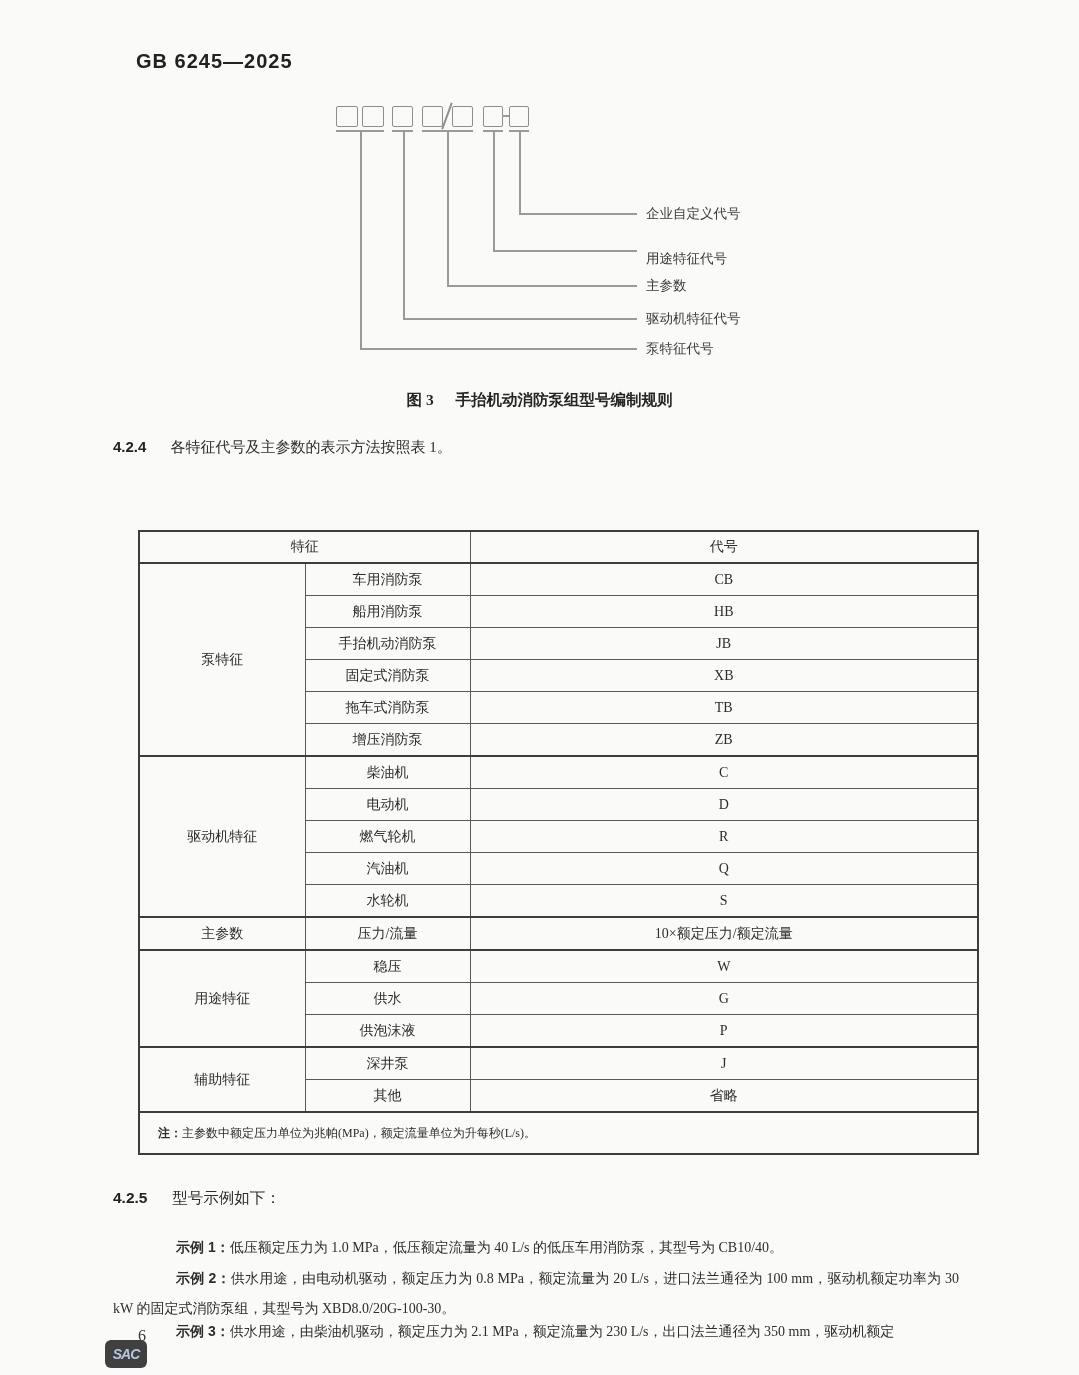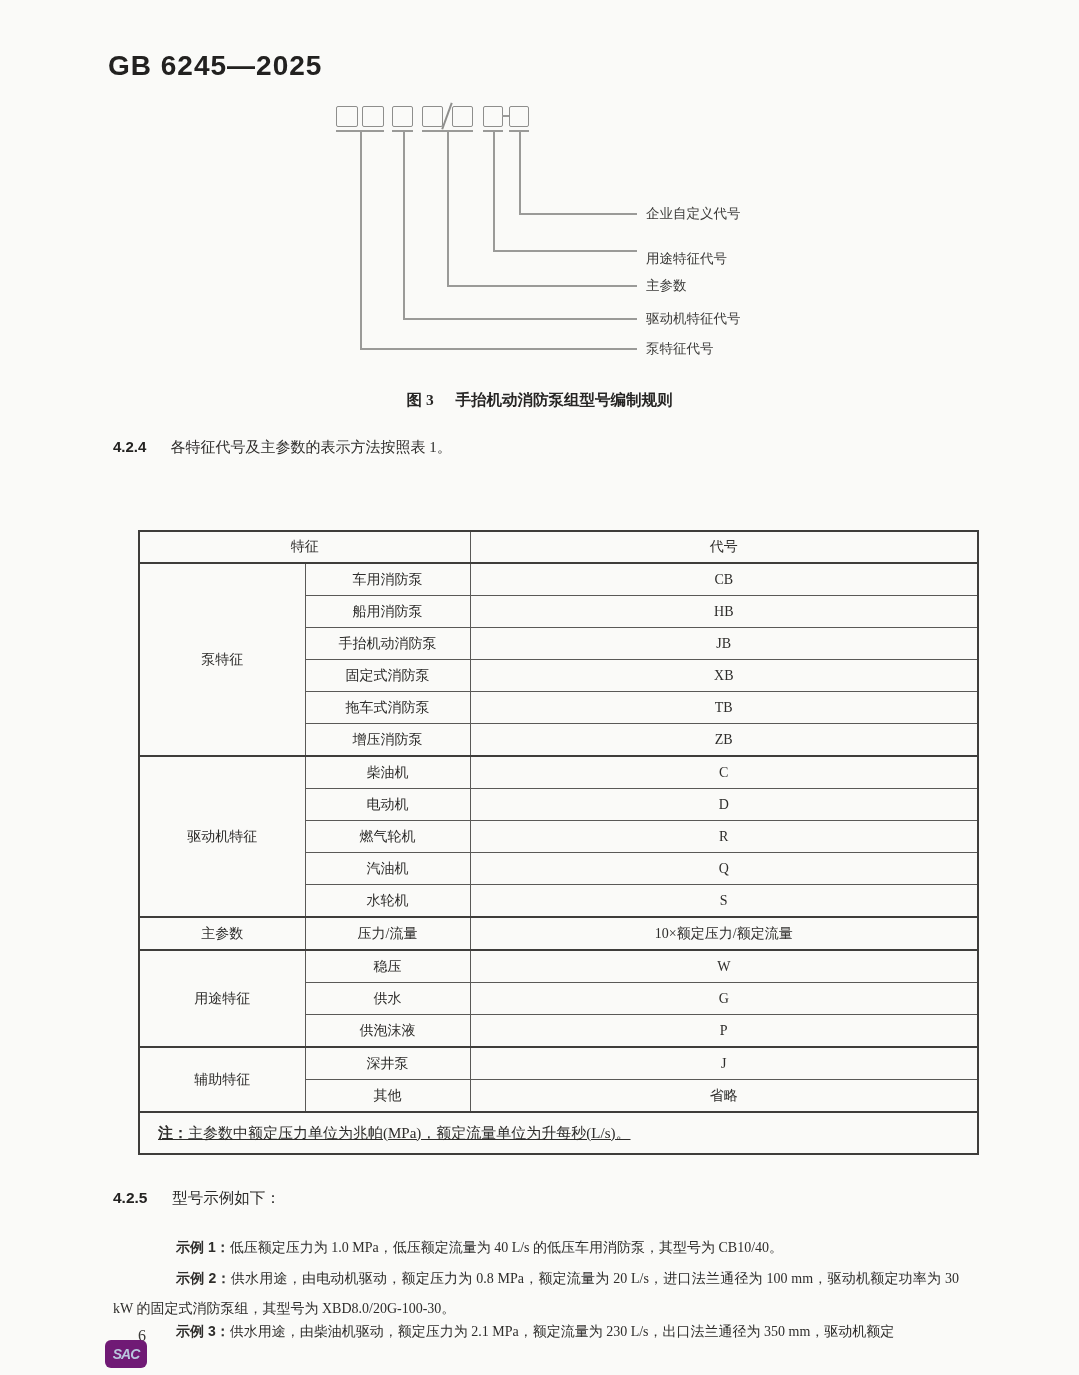--- a/index.html
+++ b/index.html
@@ -6,23 +6,23 @@
   body{
     width:1079px;height:1375px;overflow:hidden;
     background:#f9f9f7;
     font-family:"Liberation Serif","DejaVu Serif",serif;
     color:#2e2d2b;
   }
   .page{position:relative;width:1079px;height:1375px;background:#fafaf8;}
 
   
   .std-no{
-    position:absolute;left:108px;top:50px;
+    position:absolute;left:136px;top:50px;
     font-family:"Liberation Sans","DejaVu Sans",sans-serif;
-    font-weight:bold;font-size:28px;letter-spacing:1px;color:#222120;
+    font-weight:bold;font-size:20px;letter-spacing:1px;color:#222120;
   }
 
   
   .diagram{position:absolute;left:0;top:0;width:1079px;height:380px;}
   .dbox{
     position:absolute;width:21px;height:21px;top:106px;
     border:1.5px solid #8e8e8c;border-radius:2px;background:transparent;box-sizing:border-box;
   }
   .dline{position:absolute;background:#9a9a98;}
   .slash{
@@ -60,41 +60,41 @@
     border:2px solid #3e3d3b;
   }
   col.c1{width:166px;}col.c2{width:165px;}col.c3{width:508px;}
   th,td{
     border:1px solid #5a5957;height:31px;text-align:center;
     font-size:14px;font-weight:normal;padding:0 4px;color:#2e2d2b;
   }
   thead th{height:30px;border-bottom:2.5px solid #3e3d3b;}
   tr.gtop td{border-top:2px solid #3e3d3b;}
   td.note-cell{
-    text-align:left;padding:6px 10px 6px 18px;height:28px;font-size:15px;text-decoration:underline;
+    text-align:left;padding:6px 10px 6px 18px;height:28px;font-size:12px;
   }
   .bold-label{font-weight:bold;font-family:"Liberation Sans","DejaVu Sans",sans-serif;}
 
   
   .example{
     position:absolute;left:113px;width:846px;font-size:14px;line-height:30px;
     text-indent:32px;color:#2e2d2b;text-align:justify;
   }
   .ex-label{font-weight:bold;font-family:"Liberation Sans","DejaVu Sans",sans-serif;margin-left:31px;}
   .ex1{top:1218px;}
   .ex2{top:1249px;}
   .ex3{top:1302px;}
 
   
   .page-number{
     position:absolute;left:138px;top:1327px;font-size:16px;color:#3b3a38;
   }
   .sac-mark{
     position:absolute;left:105px;top:1340px;width:42px;height:28px;
-    background:#701a75;border-radius:6px;
+    background:#404040;border-radius:6px;
     display:flex;align-items:center;justify-content:center;
     font-family:"Liberation Sans","DejaVu Sans",sans-serif;
     font-style:italic;font-weight:bold;font-size:14px;color:#b9c6de;
     letter-spacing:-1px;
   }
 </style>
 </head>
 <body>
 
 <div class="page">

